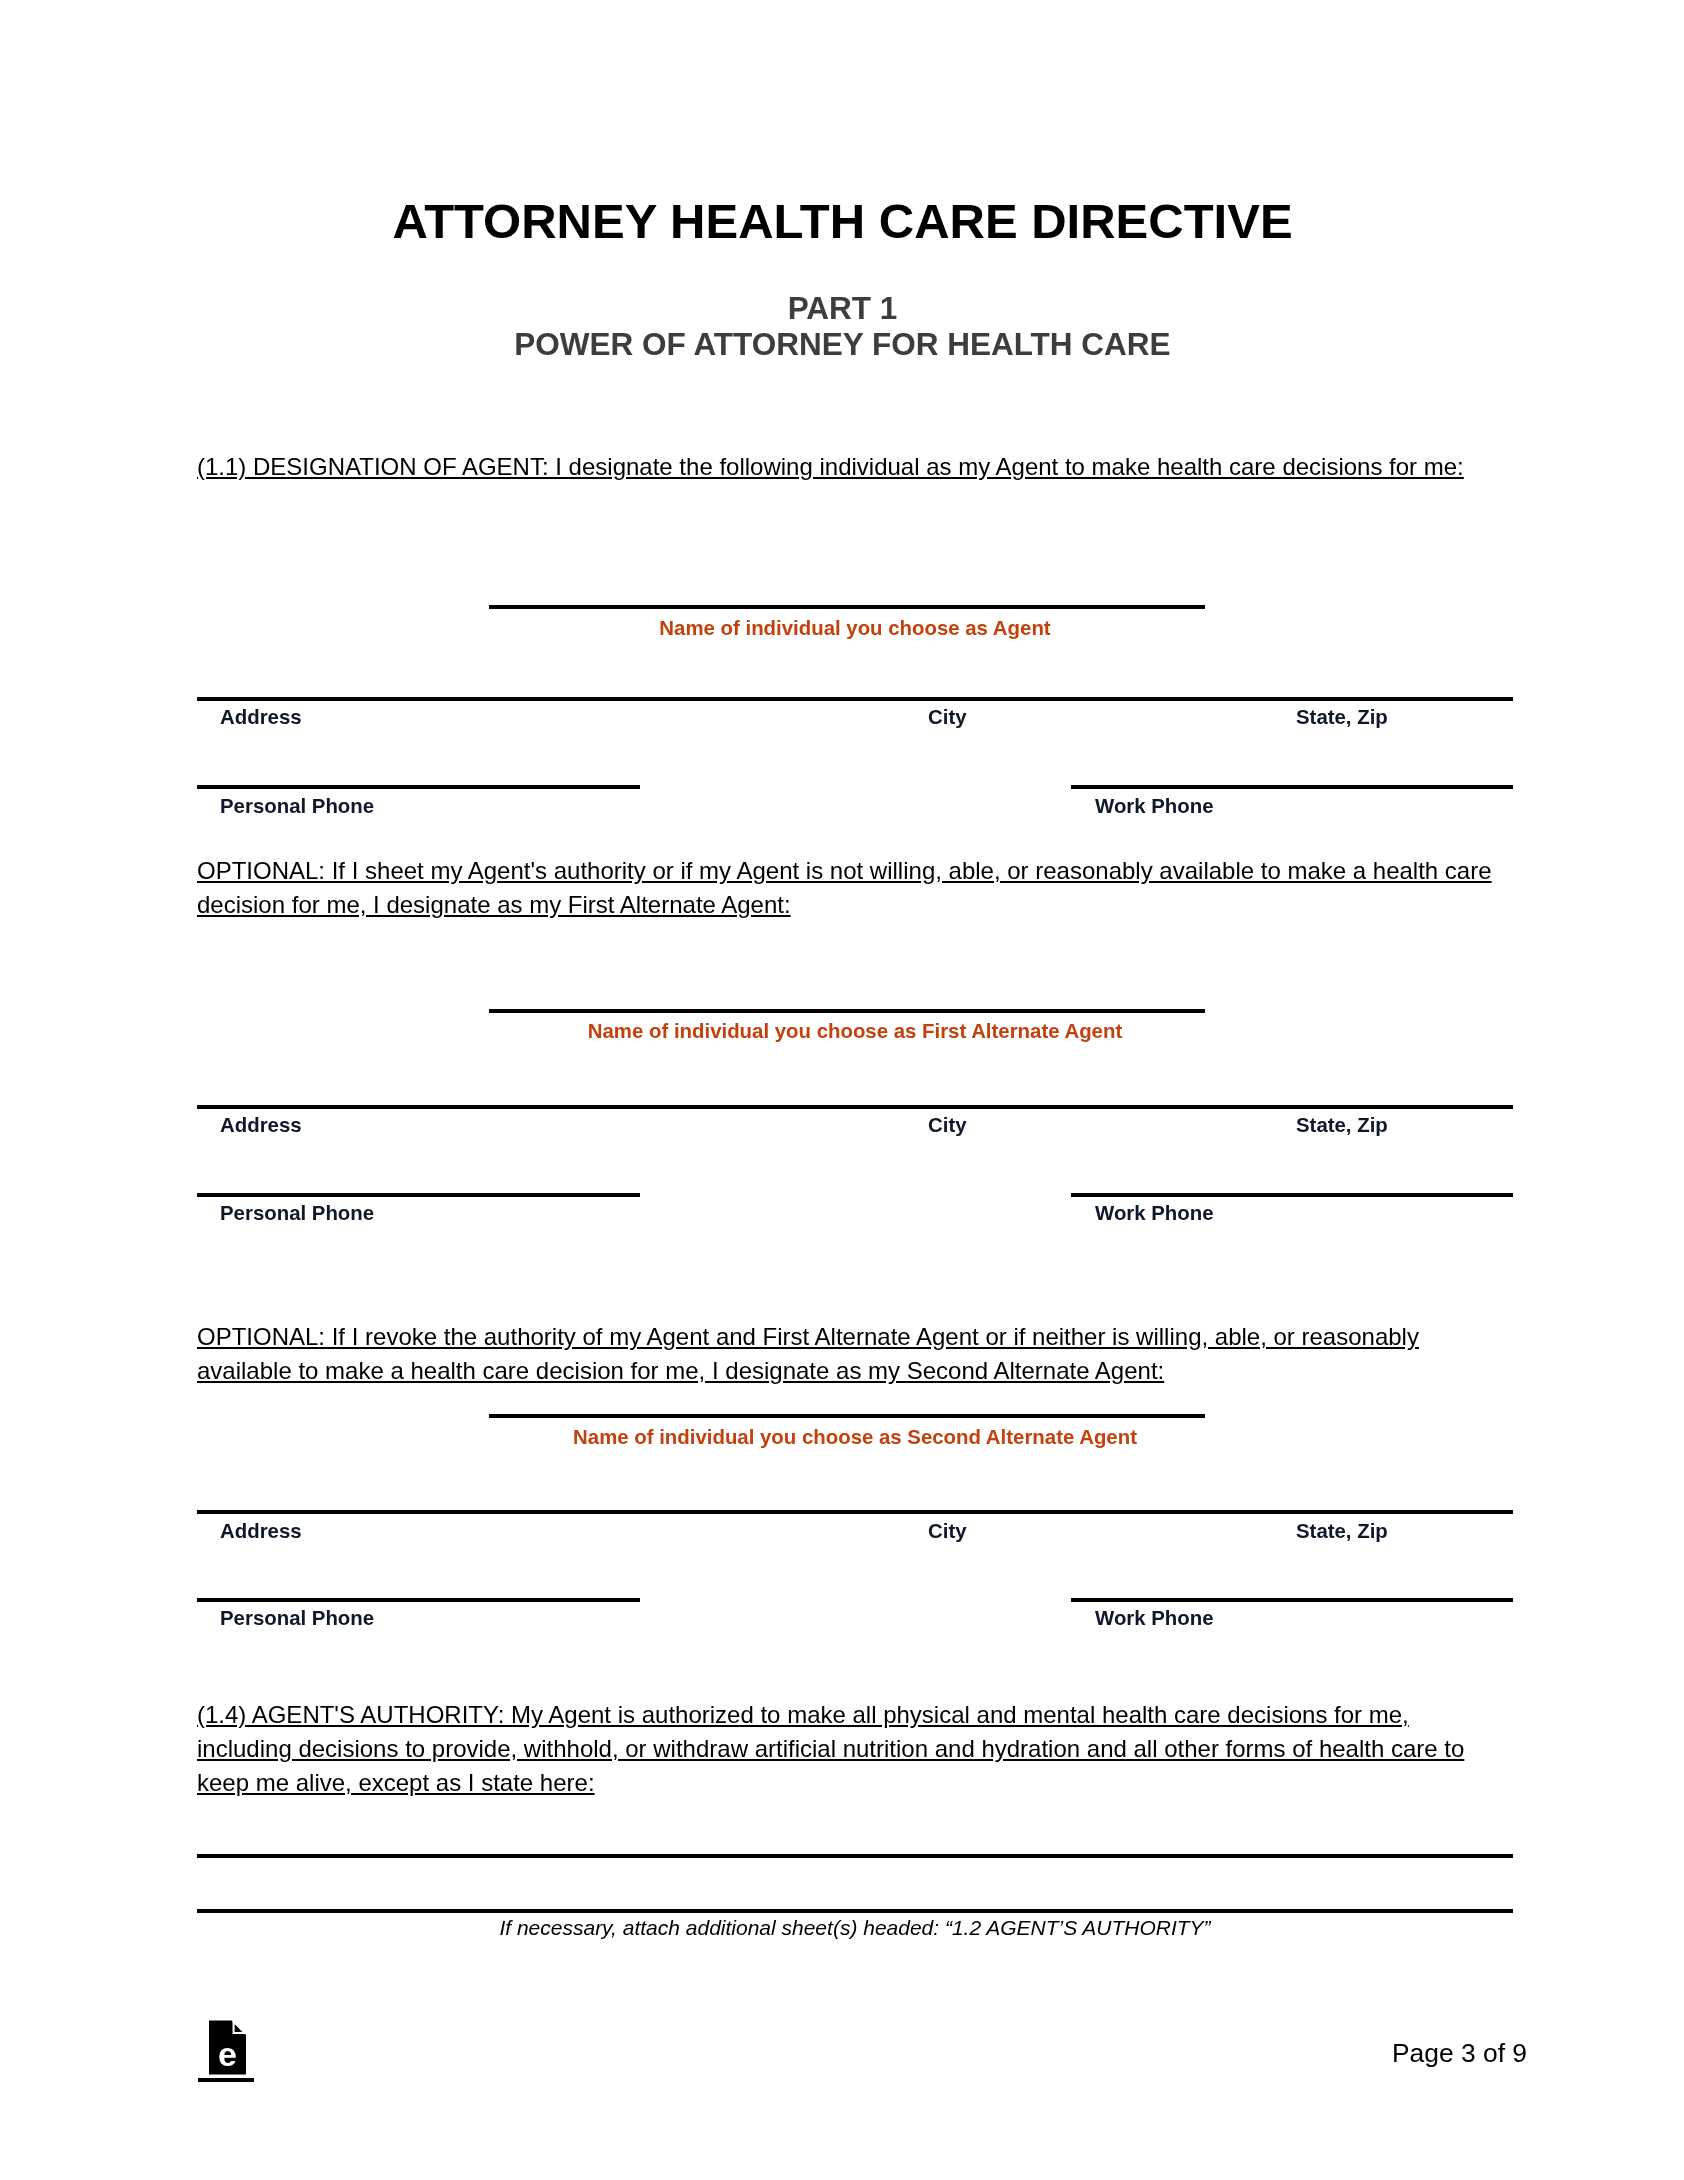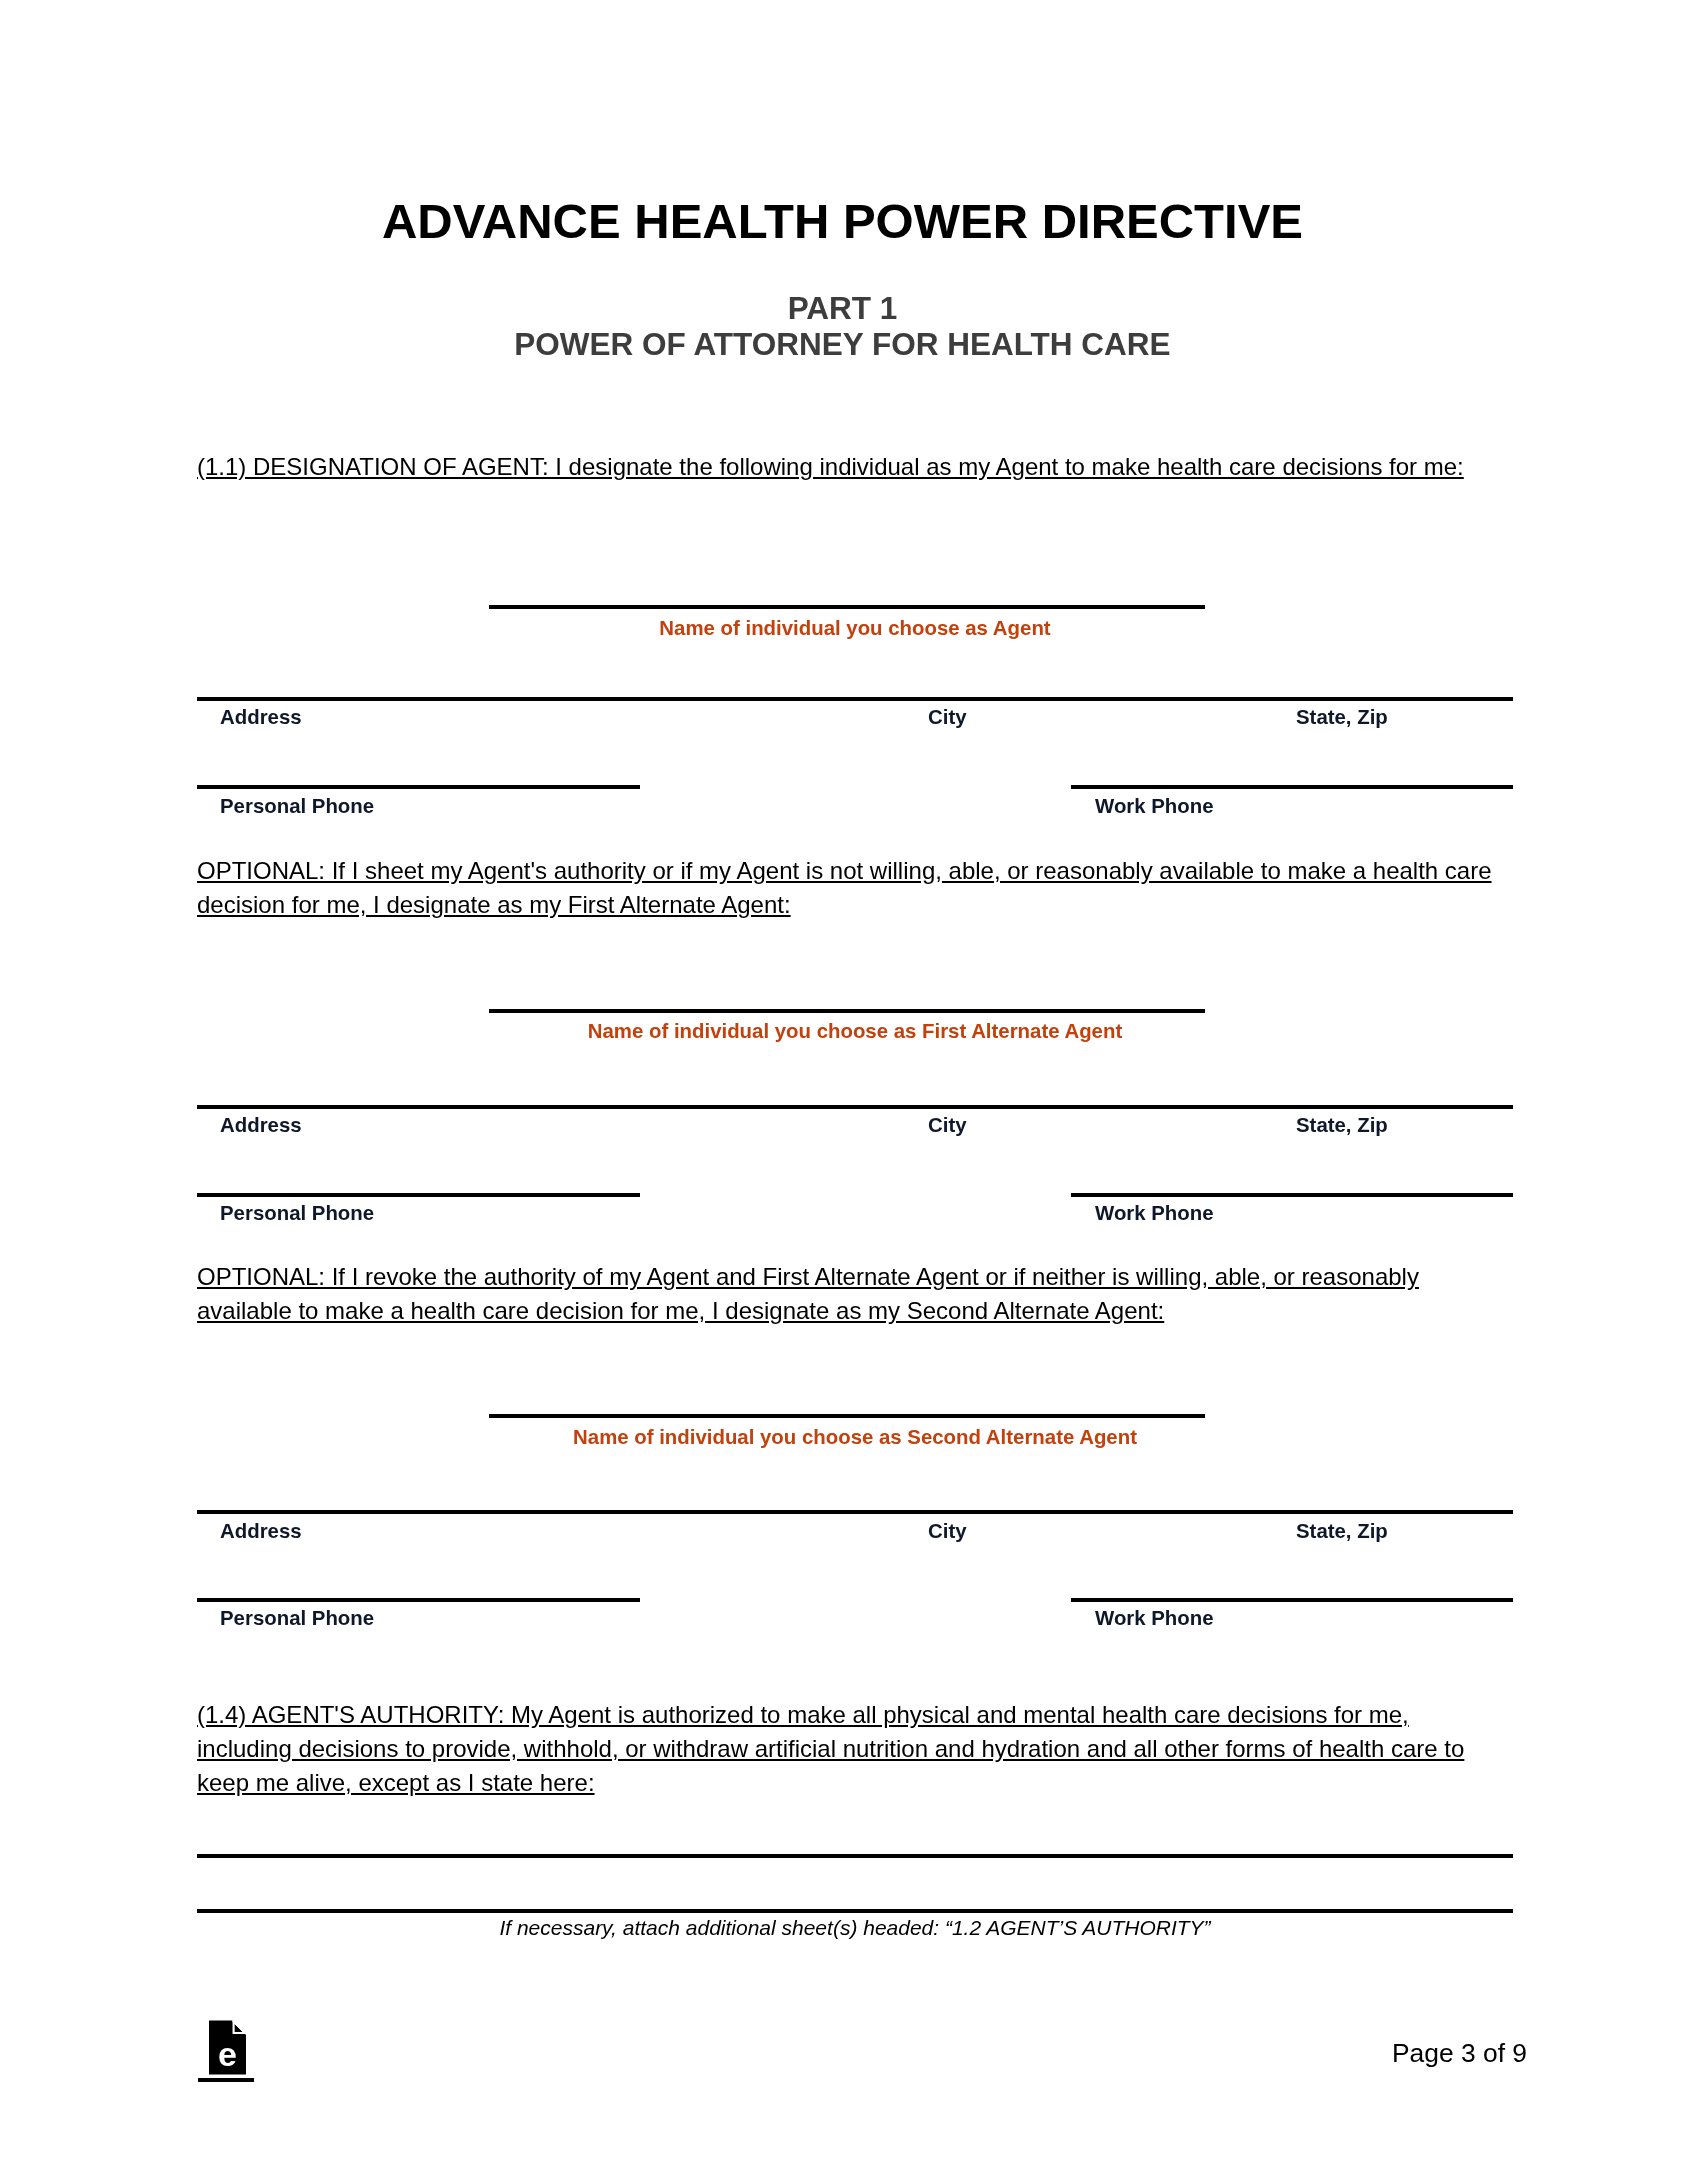--- a/index.html
+++ b/index.html
@@ -134,21 +134,21 @@
     width:56px;
     height:4.3px;
     background:#000;
   }
 </style>
 </head>
 <body>
 
 <div class="page">
 
-  <div class="centered title">ADVANCE HEALTH POWER DIRECTIVE</div>
+  <div class="centered title">ATTORNEY HEALTH CARE DIRECTIVE</div>
   <div class="centered part">PART 1</div>
   <div class="centered subtitle">POWER OF ATTORNEY FOR HEALTH CARE</div>
 
   <div class="body-par" style="top:450px;">(1.1) DESIGNATION OF AGENT: I designate the following individual as my Agent to make health care decisions for me:</div>
 
   <div class="line name-line" style="top:605px;"></div>
   <div class="name-caption" style="top:617px;">Name of individual you choose as Agent</div>
 
   <div class="line full-line" style="top:697px;"></div>
   <div class="flabel" style="left:220px;top:706px;">Address</div>
@@ -168,21 +168,21 @@
   <div class="line full-line" style="top:1105px;"></div>
   <div class="flabel" style="left:220px;top:1114px;">Address</div>
   <div class="flabel" style="left:928px;top:1114px;">City</div>
   <div class="flabel" style="left:1296px;top:1114px;">State, Zip</div>
 
   <div class="line phone-line-left" style="top:1193px;"></div>
   <div class="line phone-line-right" style="top:1193px;"></div>
   <div class="flabel" style="left:220px;top:1202px;">Personal Phone</div>
   <div class="flabel" style="left:1095px;top:1202px;">Work Phone</div>
 
-  <div class="body-par" style="top:1260px;">OPTIONAL: If I revoke the authority of my Agent and First Alternate Agent or if neither is willing, able, or reasonably available to make a health care decision for me, I designate as my Second Alternate Agent:</div>
+  <div class="body-par" style="top:1320px;">OPTIONAL: If I revoke the authority of my Agent and First Alternate Agent or if neither is willing, able, or reasonably available to make a health care decision for me, I designate as my Second Alternate Agent:</div>
 
   <div class="line name-line" style="top:1414px;"></div>
   <div class="name-caption" style="top:1426px;">Name of individual you choose as Second Alternate Agent</div>
 
   <div class="line full-line" style="top:1510px;"></div>
   <div class="flabel" style="left:220px;top:1520px;">Address</div>
   <div class="flabel" style="left:928px;top:1520px;">City</div>
   <div class="flabel" style="left:1296px;top:1520px;">State, Zip</div>
 
   <div class="line phone-line-left" style="top:1598px;"></div>

